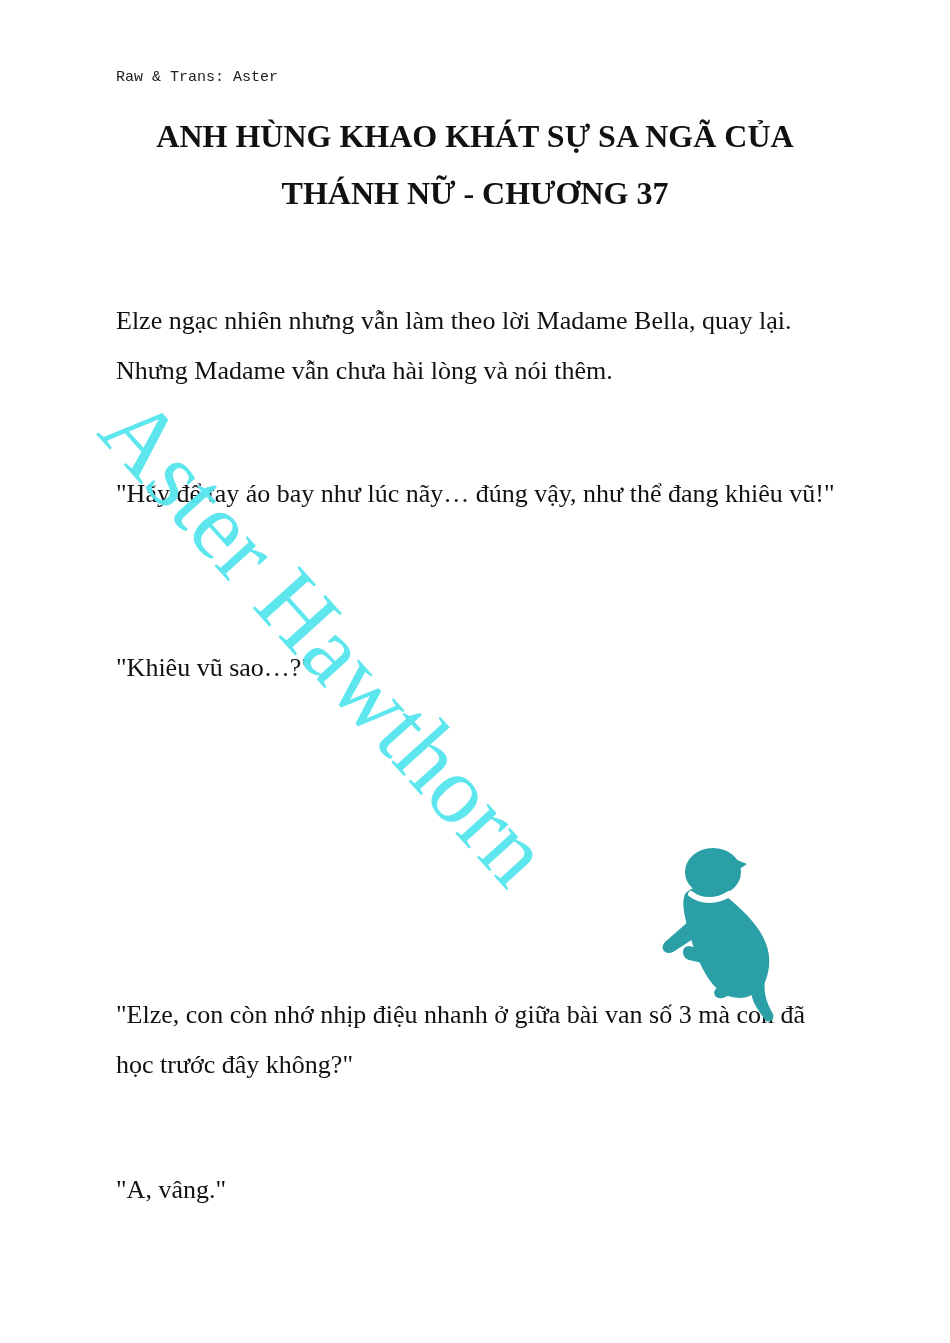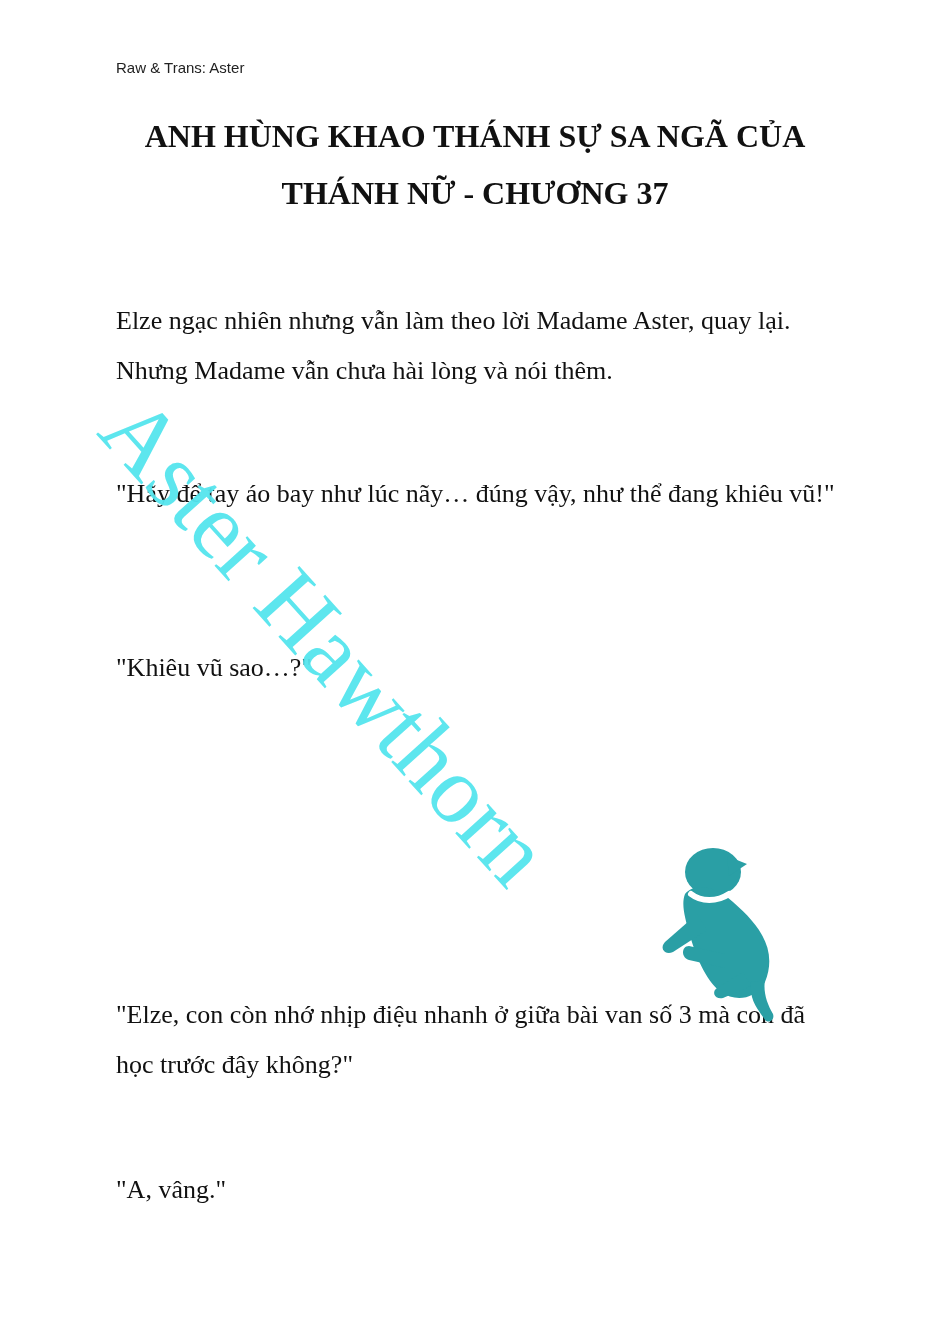--- a/index.html
+++ b/index.html
@@ -16,22 +16,22 @@
     .page {
       position: absolute;
       left: 0; top: 0;
       width: 950px;
       height: 1343px;
       background: #ffffff;
     }
     .credit {
       position: absolute;
       left: 116px;
-      top: 58px;
-      font-family: Liberation Sans, sans-serif;
+      top: 68px;
+      font-family: Liberation Mono, monospace;
       font-size: 15px;
       color: #222222;
       line-height: 20px;
     }
     .title {
       position: absolute;
       left: 100px;
       width: 750px;
       top: 108px;
       text-align: center;
@@ -78,25 +78,25 @@
     }
   </style>
 </head>
 <body>
 
 <div class="page">
 
   <div class="credit">Raw &amp; Trans: Aster</div>
 
   <h1 class="title">
-    <span>ANH HÙNG KHAO THÁNH SỰ SA NGÃ CỦA</span><br>
+    <span>ANH HÙNG KHAO KHÁT SỰ SA NGÃ CỦA</span><br>
     <span>THÁNH NỮ - CHƯƠNG 37</span>
   </h1>
 
-  <p class="para" style="top:296px;">Elze ngạc nhiên nhưng vẫn làm theo lời Madame Aster, quay lại. Nhưng Madame vẫn chưa hài lòng và nói thêm.</p>
+  <p class="para" style="top:296px;">Elze ngạc nhiên nhưng vẫn làm theo lời Madame Bella, quay lại. Nhưng Madame vẫn chưa hài lòng và nói thêm.</p>
   <p class="para" style="top:469px;">"Hãy để tay áo bay như lúc nãy… đúng vậy, như thể đang khiêu vũ!"</p>
   <p class="para" style="top:643px;">"Khiêu vũ sao…?"</p>
   <p class="para" style="top:990px;">"Elze, con còn nhớ nhịp điệu nhanh ở giữa bài van số 3 mà con đã học trước đây không?"</p>
   <p class="para" style="top:1165px;">"A, vâng."</p>
 
   <div class="watermark">Aster Hawthorn</div>
 
   <svg class="cat" viewBox="0 0 130 180" xmlns="http://www.w3.org/2000/svg">
     <g fill="#2a9fa5">
 

